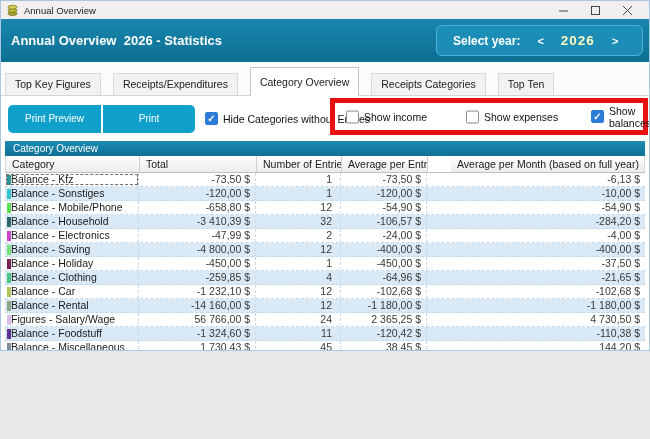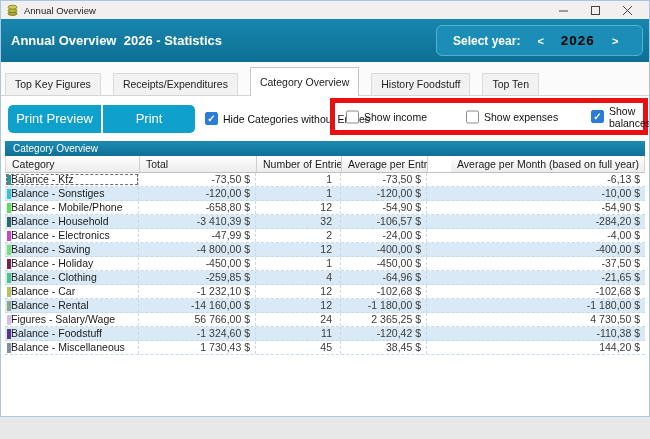--- a/index.html
+++ b/index.html
@@ -1,42 +1,42 @@
 <!DOCTYPE html>
 <html><head>
 <meta charset="utf-8">
 <style>
   html,body{margin:0;padding:0;background:#e8e8e8;}
   *{box-sizing:border-box;}
   .window{
-    position:relative;width:650px;height:417px;background:#fff;
+    position:relative;width:650px;height:351px;background:#fff;
     border:1px solid #a9c7e2;overflow:hidden;
     font-family:"Liberation Sans",sans-serif;color:#1a1a1a;
   }
   
   .titlebar{height:18px;background:#f1f0ee;display:flex;align-items:center;padding:0 6px;}
   .app-icon{width:11px;height:12px;margin-right:6px;flex:0 0 auto;}
   .win-title{font-size:9.5px;color:#1c1c1c;white-space:pre;}
   .win-controls{margin-left:auto;display:flex;align-items:center;gap:21px;padding-right:10px;}
   .win-btn{width:11px;height:11px;display:flex;align-items:center;justify-content:center;cursor:default;}
   
   .appheader{height:43px;background:linear-gradient(#1886ae,#0e6f94);display:flex;align-items:center;padding:0 6px 0 10px;}
   .page-title{color:#fff;font-weight:bold;font-size:13px;white-space:pre;}
   .year-selector{margin-left:auto;height:31px;min-width:207px;border:1px solid #4fb2d5;background:#1b8db6;border-radius:6px;display:flex;align-items:center;padding:0 14px 0 16px;gap:17px;}
   .ys-label{color:#fff;font-weight:bold;font-size:12px;}
   .ys-chev{color:#fff;font-weight:bold;font-size:11px;cursor:default;}
-  .ys-year{color:#000000;font-weight:bold;font-size:13.5px;letter-spacing:1px;text-align:center;}
+  .ys-year{color:#fef9c3;font-weight:bold;font-size:13.5px;letter-spacing:1px;text-align:center;}
   
   .tabbar{height:34px;background:#fbfbfb;display:flex;align-items:flex-end;padding-left:4px;border-bottom:1px solid #d5d5d5;position:relative;}
   .tab{height:22px;line-height:21px;padding:0 9px;font-size:10.5px;background:#f2f2f2;border:1px solid #d9d9d9;border-bottom:none;margin-right:12px;color:#222;white-space:nowrap;cursor:default;}
   .tab.active{height:29px;line-height:29px;background:#fff;border-color:#c6c6c6;position:relative;z-index:2;margin-bottom:-1px;}
   
   .toolbar{height:45px;background:#fff;display:flex;align-items:center;padding-left:7px;position:relative;}
   .btn-group{display:flex;border-radius:5px;overflow:hidden;}
-  .btn{width:93px;height:28px;background:#0fa0cb;color:#fff;font-size:13px;display:flex;align-items:center;justify-content:center;cursor:default;}
+  .btn{width:93px;height:28px;background:#0fa0cb;color:#fff;font-size:10px;display:flex;align-items:center;justify-content:center;cursor:default;}
   .btn.second{margin-left:1px;border-left:1px solid #fff;}
   .cb{display:inline-flex;align-items:center;gap:5px;font-size:10.5px;color:#101010;cursor:default;}
   .cb-box{width:13px;height:13px;border:1px solid #8a8a8a;border-radius:2px;background:#fff;display:inline-flex;align-items:center;justify-content:center;flex:0 0 auto;}
   .cb.checked .cb-box{background:#2b7cd6;border-color:#2b7cd6;}
   .cb.checked .cb-box::after{content:"✓";color:#fff;font-size:10px;font-weight:bold;line-height:1;}
   .hide-cb{margin-left:10px;}
   .highlight{position:absolute;left:329px;top:2px;width:318px;height:37px;border:5px solid #e81010;}
   .hl-cb{position:absolute;top:50%;transform:translateY(-50%);}
   .hl-1{left:11px;} .hl-2{left:131px;} .hl-3{left:256px;}
   
@@ -97,21 +97,21 @@
       <span class="ys-chev">&lt;</span>
       <span class="ys-year">2026</span>
       <span class="ys-chev">&gt;</span>
     </div>
   </div>
 
   <div class="tabbar">
       <div class="tab">Top Key Figures</div>
       <div class="tab">Receipts/Expenditures</div>
       <div class="tab active">Category Overview</div>
-      <div class="tab">History Foodstuff</div>
+      <div class="tab">Receipts Categories</div>
       <div class="tab">Top Ten</div>
     </div>
 
   <div class="toolbar">
     <div class="btn-group">
       <div class="btn">Print Preview</div>
       <div class="btn second">Print</div>
     </div>
     <span class="cb hide-cb checked">
       <span class="cb-box"></span>

